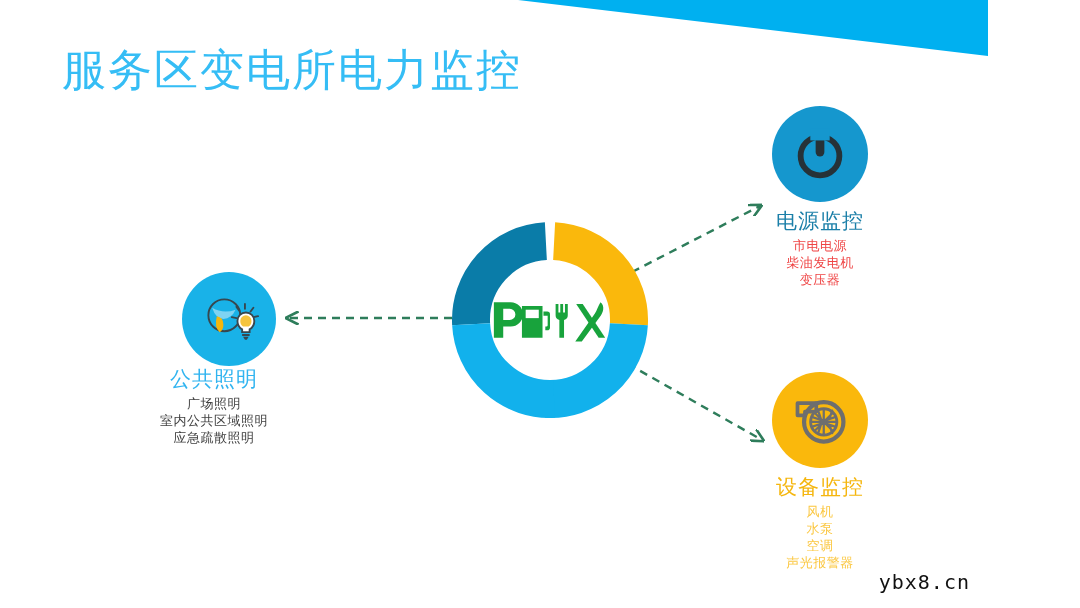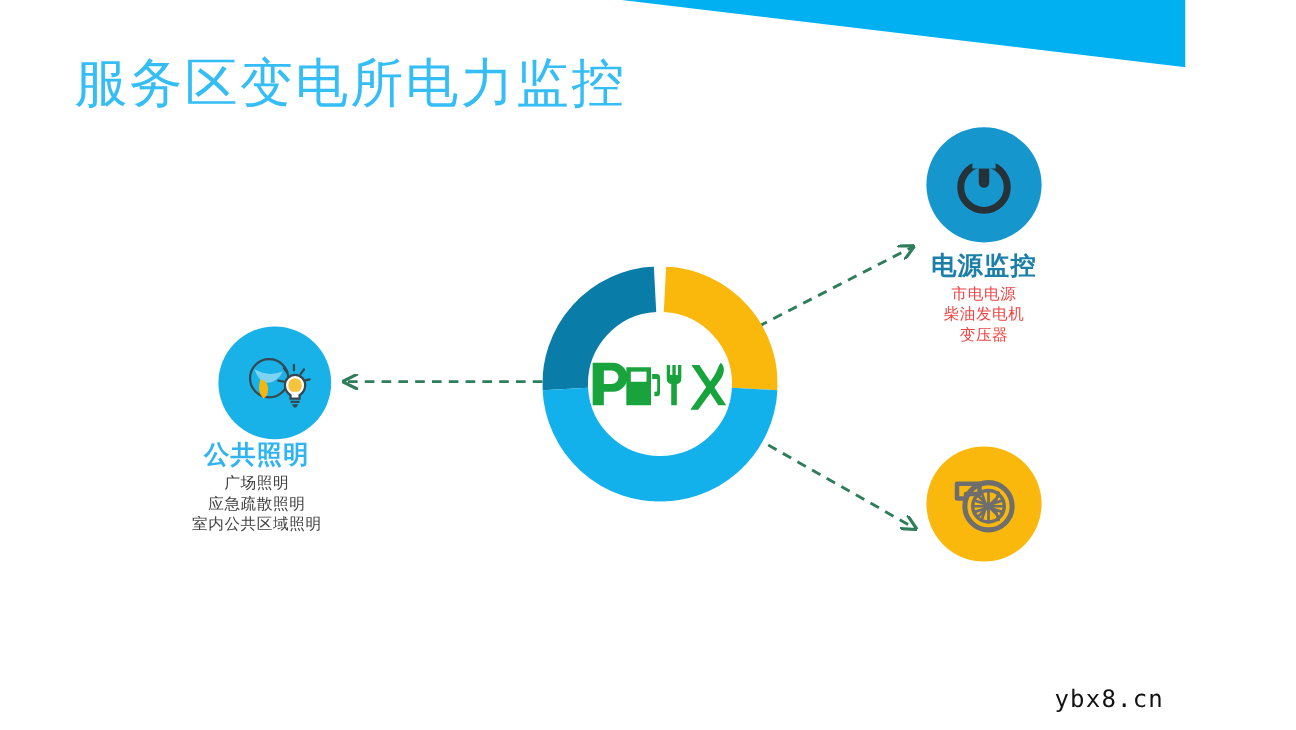--- a/index.html
+++ b/index.html
@@ -95,21 +95,21 @@
   
   .node-text {
     position: absolute;
     text-align: center;
     font-family: "DejaVu Sans", "Liberation Sans", sans-serif;
   }
   .node-text .node-heading {
     font-size: 21px;
     line-height: 27px;
     letter-spacing: 1px;
-    font-weight: 700;
+    font-weight: 400;
     margin-bottom: 2px;
   }
   .node-text .node-list {
     font-size: 13px;
     line-height: 17px;
     letter-spacing: 0.5px;
   }
   .node-text .node-list div { white-space: nowrap; }
 
   .node-text.power    { left: 690px; top: 208px; width: 260px; }
@@ -222,35 +222,44 @@
       </g>
       <path d="M41 34 a9 9 0 0 1 18 0 q0 6 -5 9 l0 3 h-8 l0 -3 q-5 -3 -5 -9 z" fill="#FFFFFF" stroke="#37474F" stroke-width="2"></path>
       <path d="M44 34 a6 6 0 0 1 12 0 q0 4 -3 6 h-6 q-3 -2 -3 -6 z" fill="#F5C43C"></path>
       <path d="M46 48 h8 v2 h-8 z M47 51 h6 l-2 3 h-2 z" fill="#37474F"></path>
     </svg>
   </div>
   <div class="node-text lighting">
     <div class="node-heading">公共照明</div>
     <div class="node-list">
       <div>广场照明</div>
+      <div>室内公共区域照明</div>
       <div>应急疏散照明</div>
-      <div>室内公共区域照明</div>
     </div>
   </div>
 
   <div class="node-icon equip">
     <svg viewBox="0 0 64 64" width="60" height="60">
       <path d="M8 14 h20 v9 h-12 v4 h-8 z" fill="none" stroke="#6E6E6E" stroke-width="4" stroke-linejoin="round"></path>
       <circle cx="36" cy="34" r="21" fill="none" stroke="#6E6E6E" stroke-width="4.5"></circle>
       <circle cx="36" cy="34" r="14" fill="none" stroke="#6E6E6E" stroke-width="3"></circle>
       <g stroke="#6E6E6E" stroke-width="2.4" stroke-linecap="round">
         <path d="M36 21 v10 M36 37 v10 M23 34 h10 M39 34 h10
                  M27 25 l7 7 M38 36 l7 7 M45 25 l-7 7 M34 36 l-7 7
                  M30 22 l3 9 M42 37 l3 9 M24 29 l9 3 M39 36 l9 3
                  M24 39 l9 -3 M39 32 l9 -3 M30 46 l3 -9 M42 31 l3 -9"></path>
       </g>
       <circle cx="36" cy="34" r="3.4" fill="#6E6E6E"></circle>
     </svg>
   </div>
+  <div class="node-text equip">
+    <div class="node-heading">设备监控</div>
+    <div class="node-list">
+      <div>风机</div>
+      <div>水泵</div>
+      <div>空调</div>
+      <div>声光报警器</div>
+    </div>
+  </div>
 
   <div class="watermark">ybx8.cn</div>
 
 </div>
 
 </body></html>

